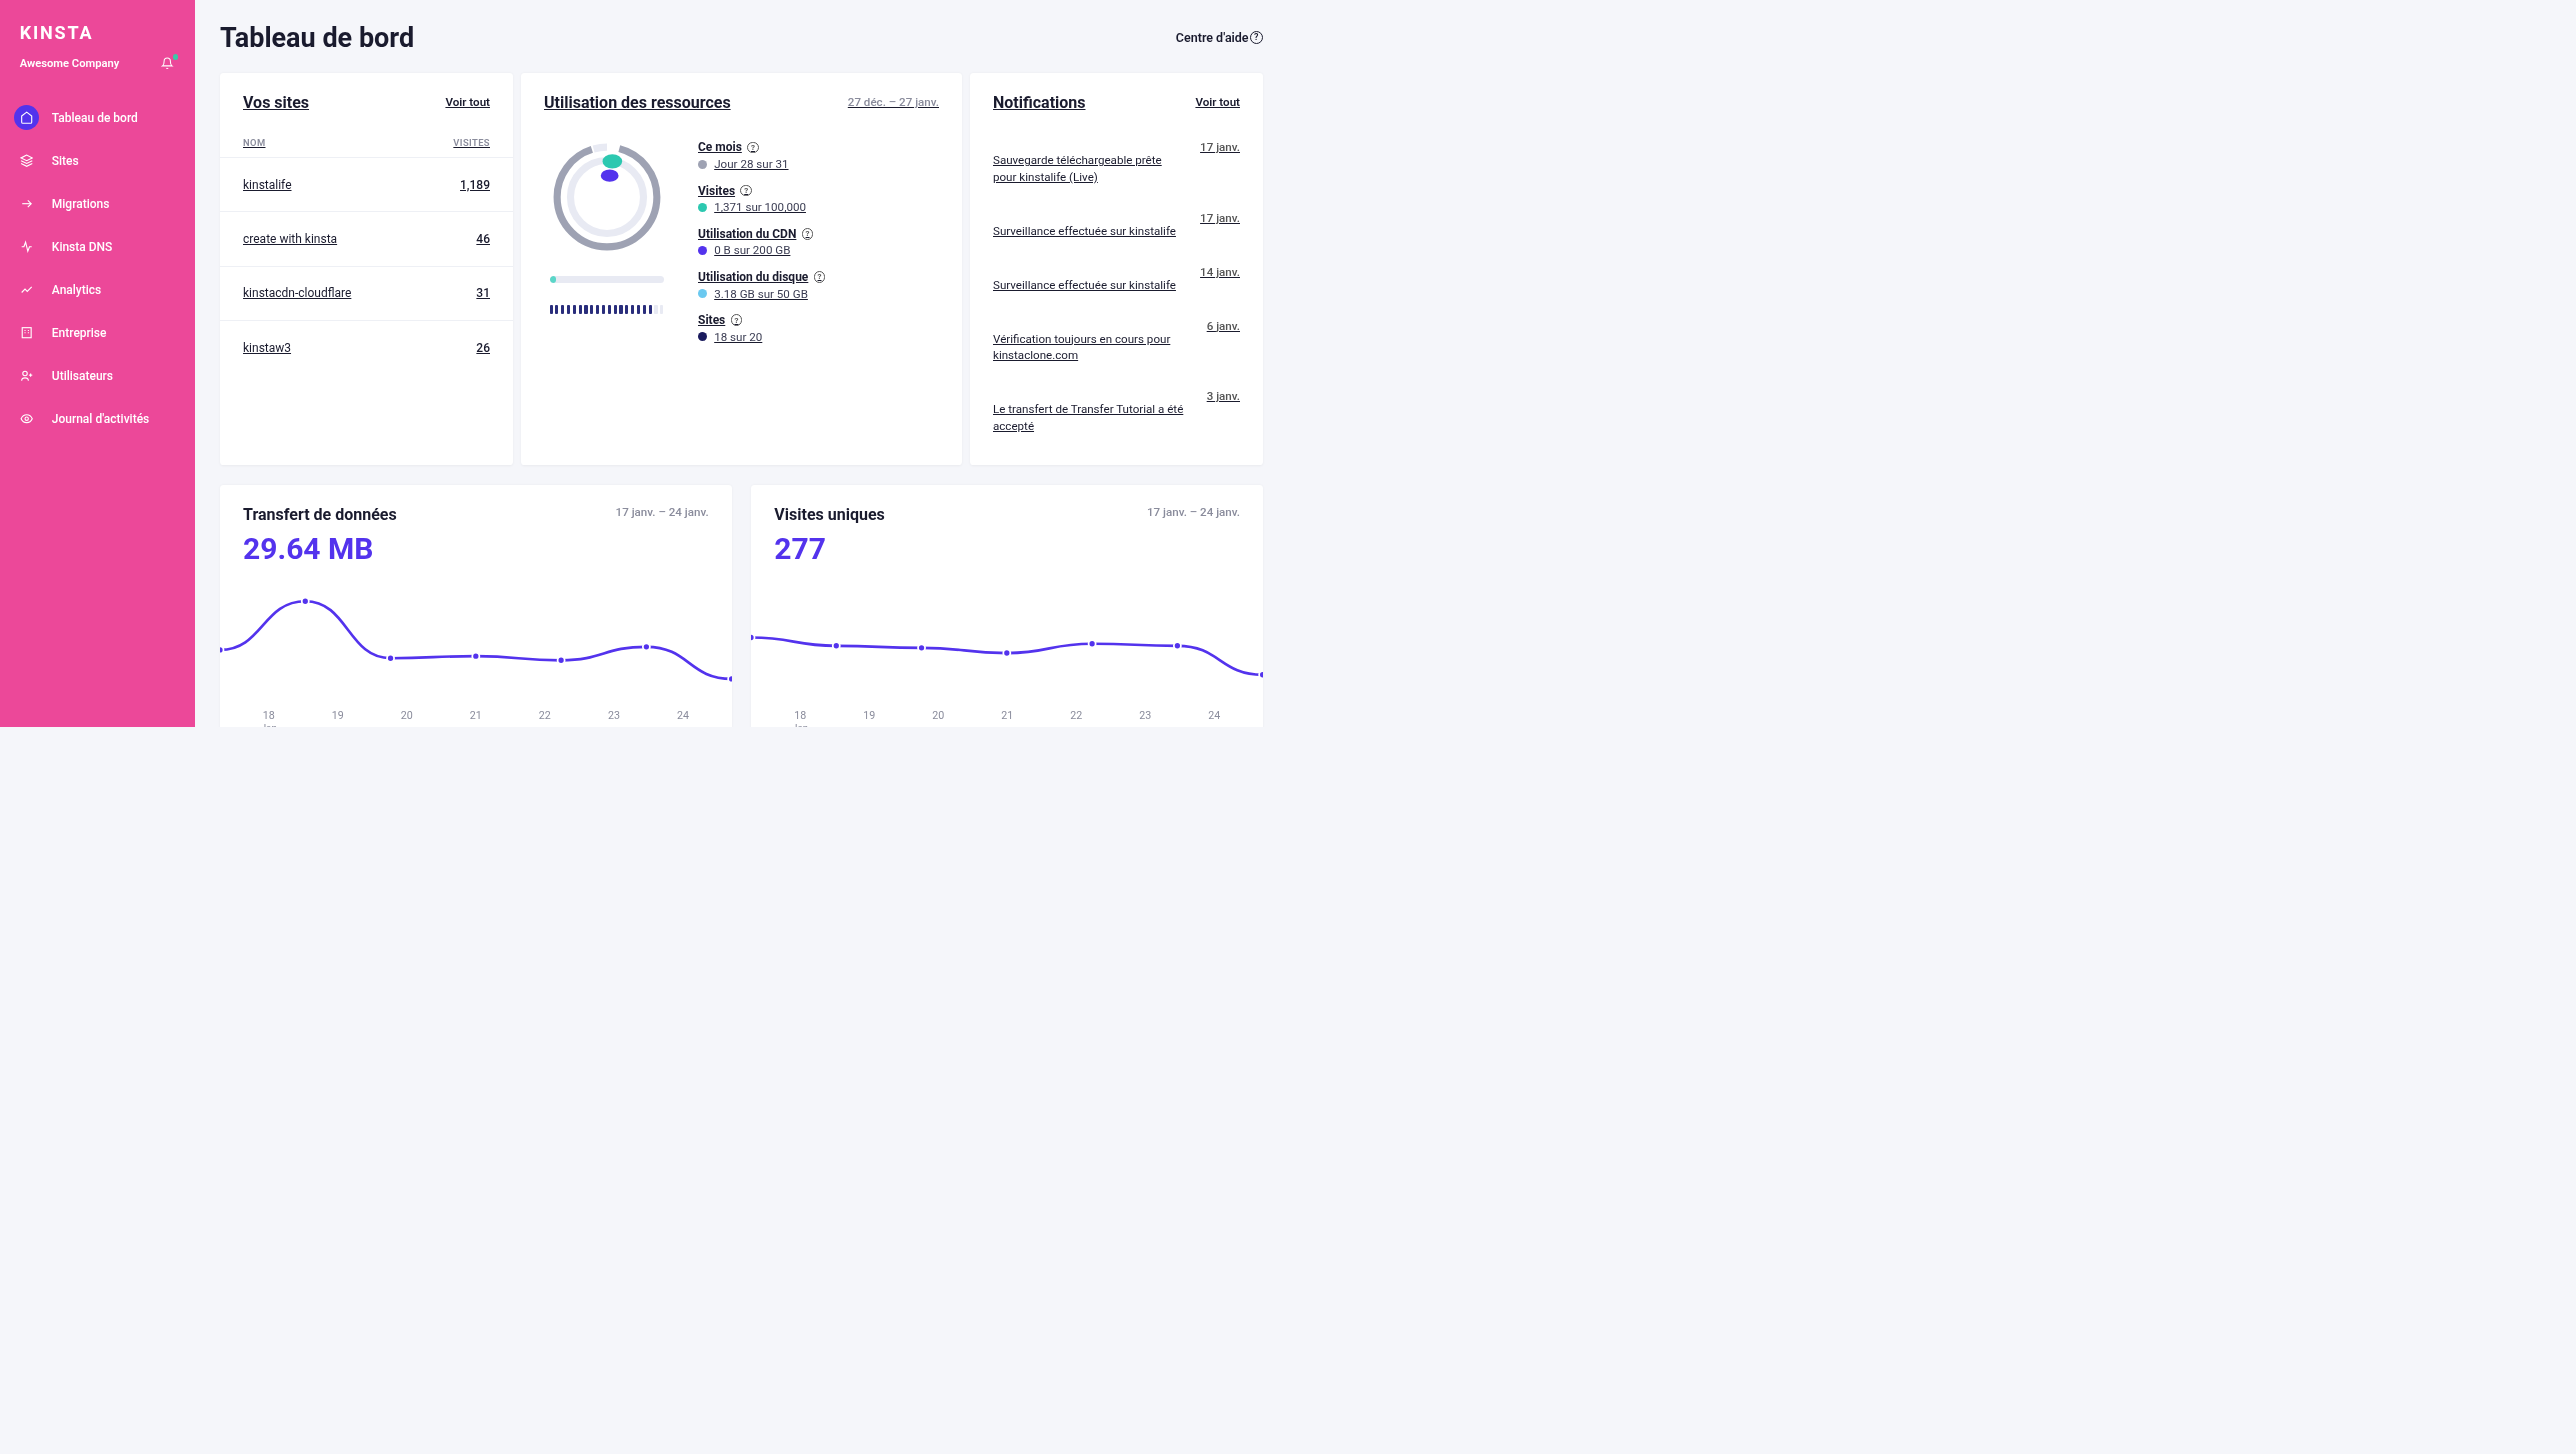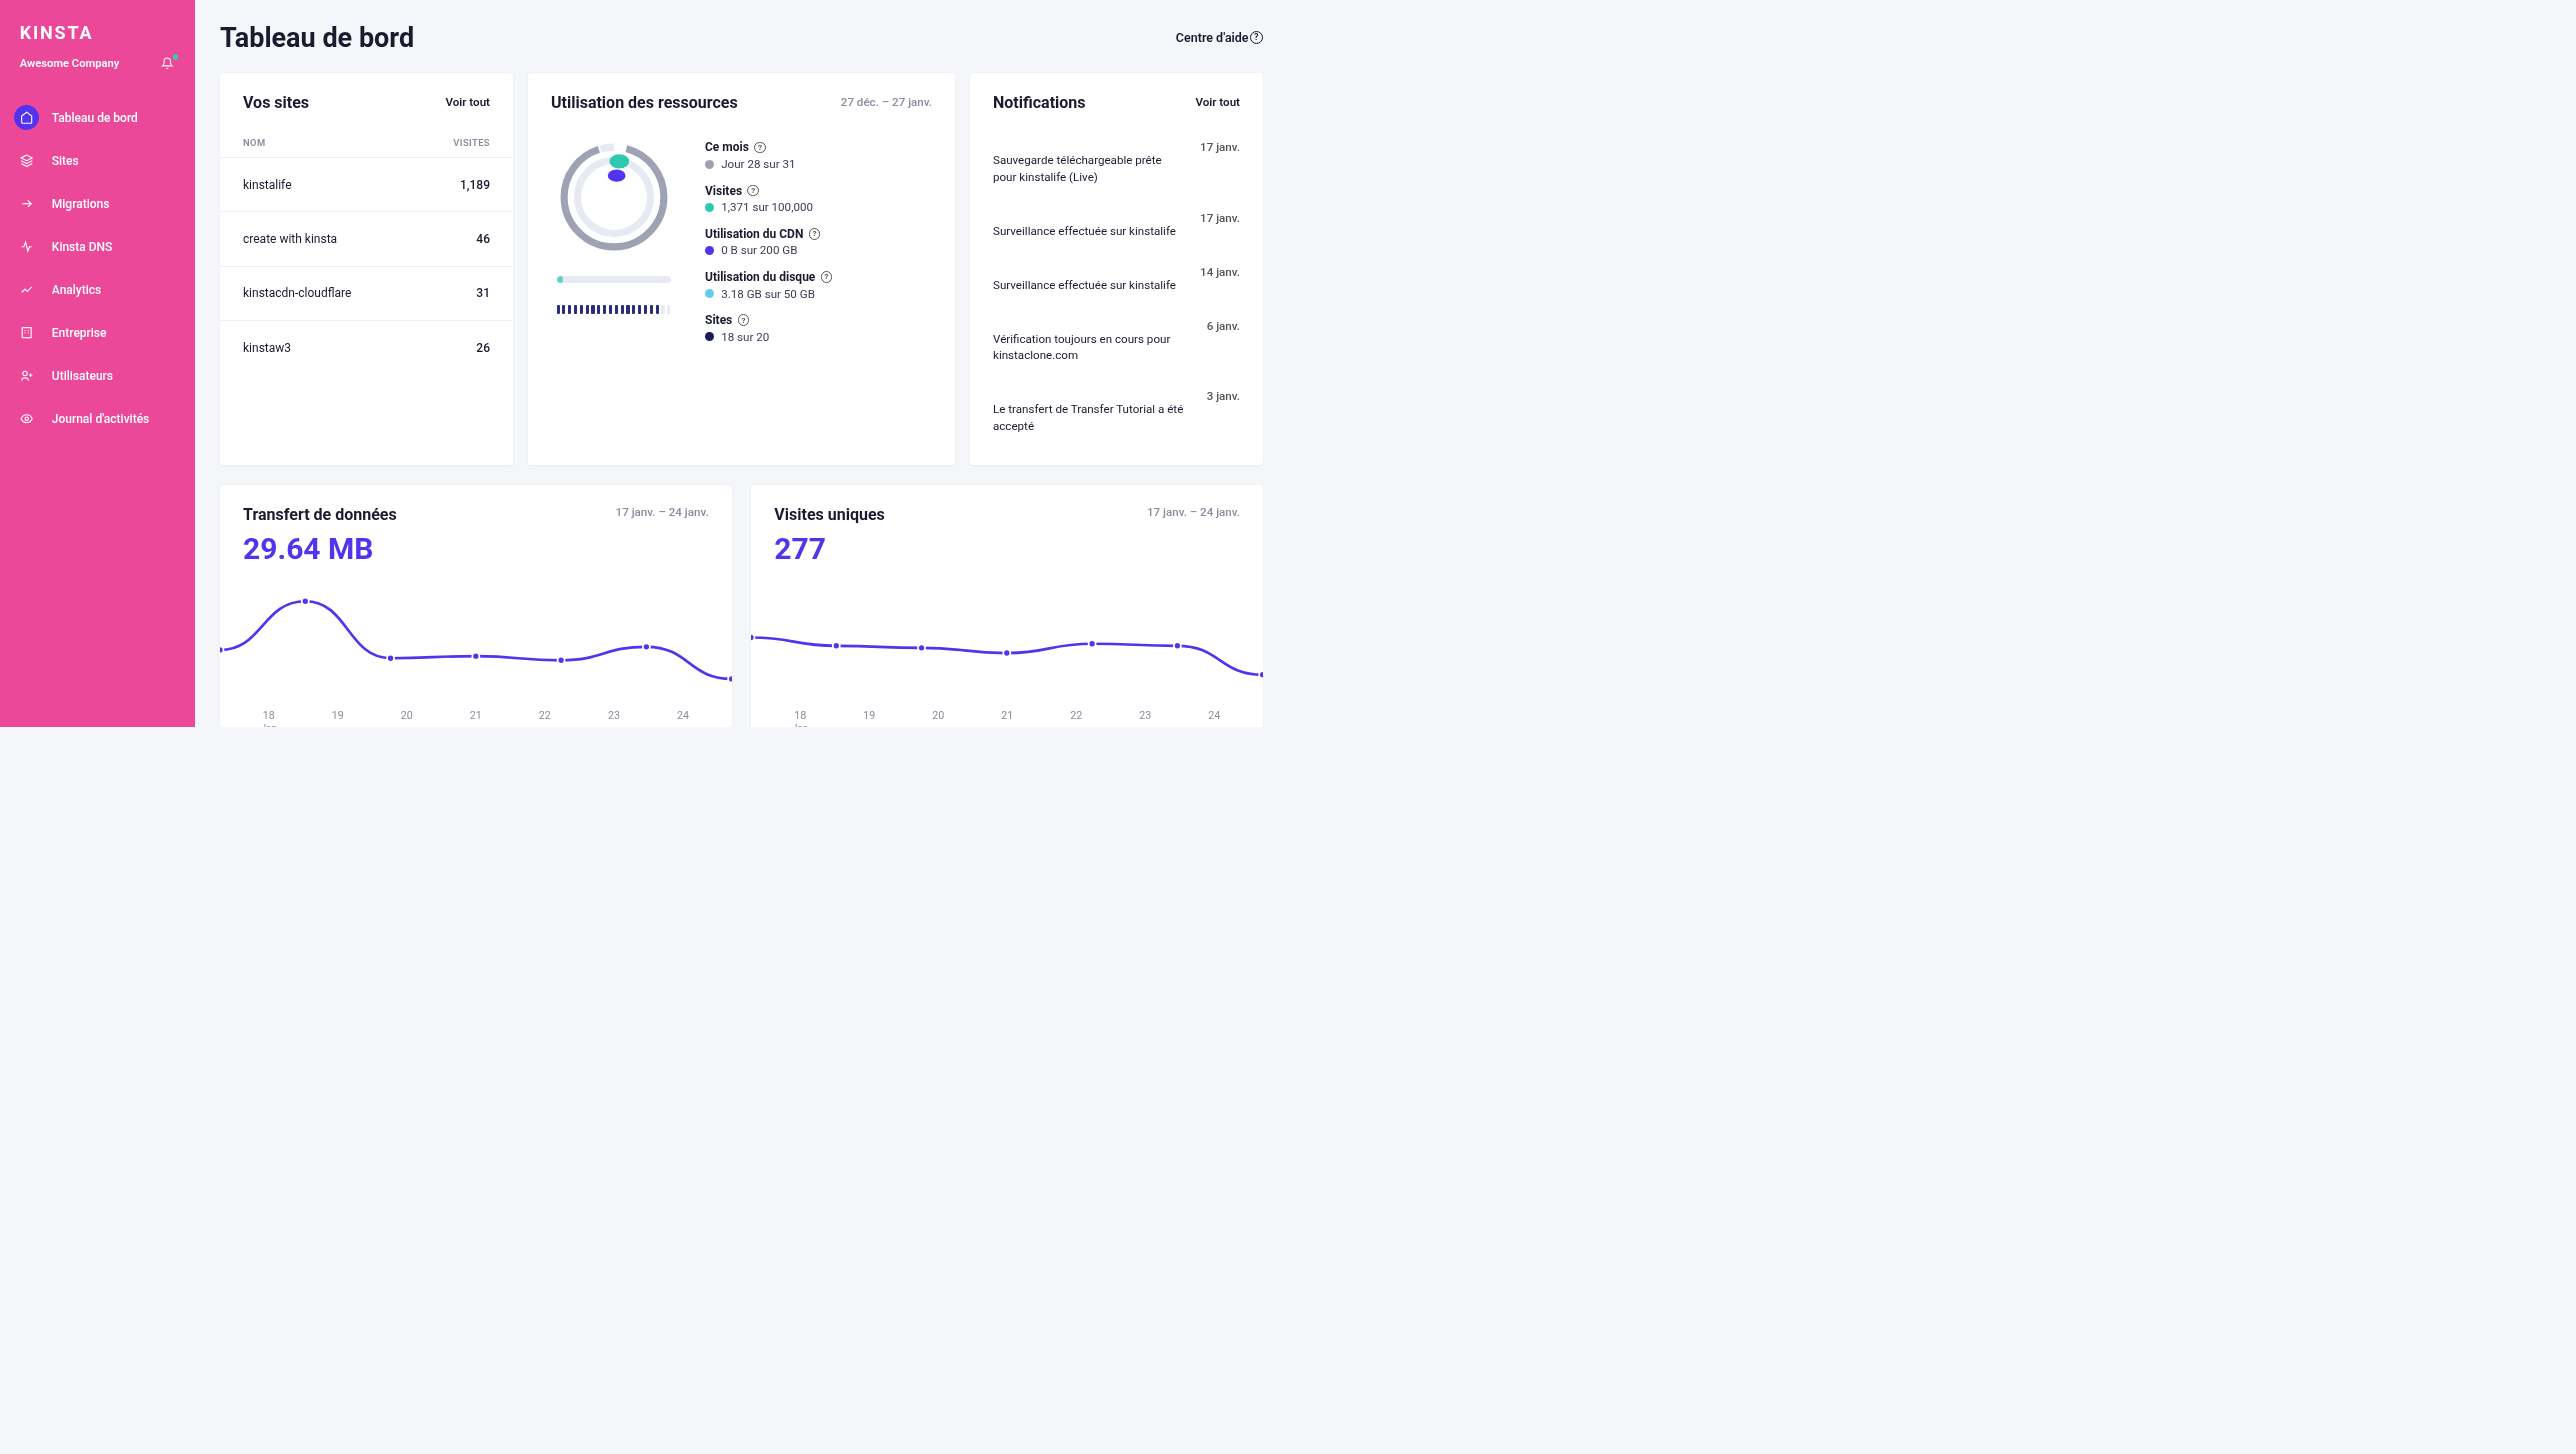--- a/index.html
+++ b/index.html
@@ -61,21 +61,21 @@
 }
 .header {
   display: flex;
   justify-content: space-between;
   align-items: center;
   margin-bottom: 19.7px;
 }
 .page-title { font-size: 27px; font-weight: 700; color: #1a1b2e; }
 .help-link { font-size: 12.5px; font-weight: 600; color: #1a1b2e; display: flex; align-items: center; gap: 1px; cursor: pointer; }
 .help-icon { width: 13.4px; height: 13.4px; border: 1.3px solid #1a1b2e; border-radius: 50%; display: inline-flex; align-items: center; justify-content: center; font-size: 9px; }
-.row1 { display: flex; gap: 15px; margin-bottom: 19.7px; }
+.row1 { display: flex; gap: 8px; margin-bottom: 19.7px; text-decoration: underline; }
 .card { background: #fff; border-radius: 3.6px; box-shadow: 0 0.9px 2.7px rgba(0,0,0,0.05); }
 .card-sites { width: 293px; flex-shrink: 0; }
 .card-usage { flex: 1; }
 .card-notif { width: 293px; flex-shrink: 0; }
 .card-header {
   display: flex; justify-content: space-between; align-items: center;
   padding: 19.7px 23px 16px;
 }
 .card-title { font-size: 16px; font-weight: 700; }
 .view-all { font-size: 11.6px; font-weight: 600; cursor: pointer; }

